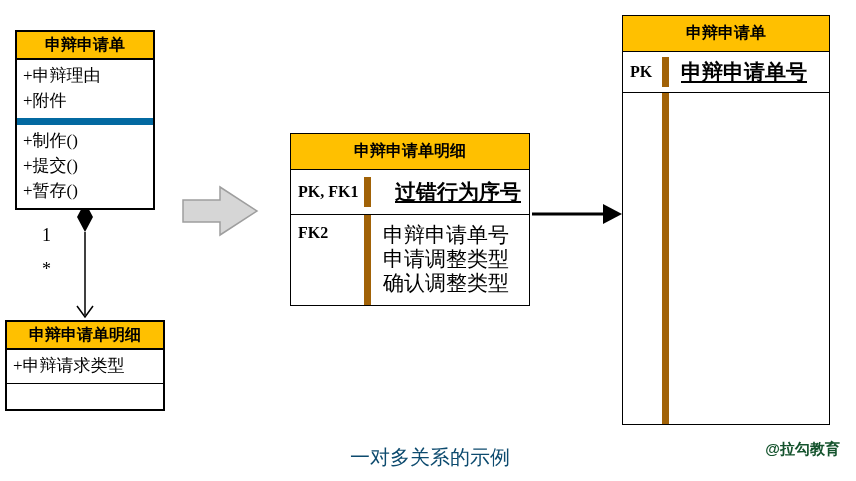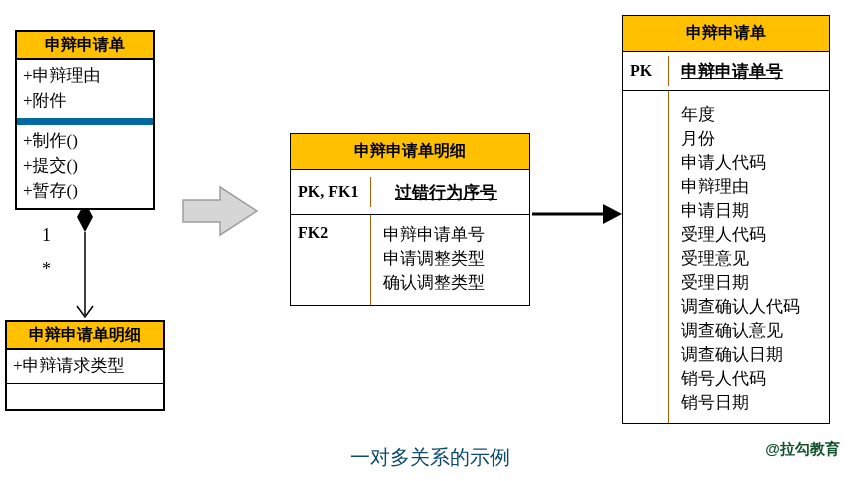--- a/index.html
+++ b/index.html
@@ -67,29 +67,29 @@
     background: #FFC000;
     border-bottom: 1.5px solid #000;
     font-weight: bold;
     text-align: center;
     font-size: 16px;
     padding: 7px 2px;
   }
   .db-row { display: flex; align-items: stretch; }
   .db-row + .db-row { border-top: 1px solid #000; }
   .db-key {
-    border-right: 1px solid #a16207;
+    border-right: 7px solid #a16207;
     font-weight: bold;
     font-size: 16px;
     padding: 6px 4px 6px 7px;
     flex-shrink: 0;
   }
   .db-field {
     flex: 1;
-    font-size: 17px;
+    font-size: 21px;
     padding: 6px 6px 6px 12px;
   }
   .db-row.pk-row { align-items: center; }
   .pk-field { font-weight: bold; text-decoration: underline; }
   .field-line { line-height: 24px; white-space: nowrap; }
 
   .detail-table { left: 290px; top: 133px; width: 240px; }
   .detail-table .db-key { width: 80px; }
   .detail-table .pk-row { min-height: 44px; gap: 12px; }
   .detail-table .body-row { min-height: 88px; }
@@ -185,34 +185,19 @@
   <div class="db-table master-table">
     <div class="db-header">申辩申请单</div>
     <div class="db-row pk-row">
       <div class="db-key">PK</div>
       <div class="db-field">
         <span class="pk-field">申辩申请单号</span>
       </div>
     </div>
     <div class="db-row body-row">
       <div class="db-key"></div>
-      <div class="db-field">
-          <div class="field-line">年度</div>
-          <div class="field-line">月份</div>
-          <div class="field-line">申请人代码</div>
-          <div class="field-line">申辩理由</div>
-          <div class="field-line">申请日期</div>
-          <div class="field-line">受理人代码</div>
-          <div class="field-line">受理意见</div>
-          <div class="field-line">受理日期</div>
-          <div class="field-line">调查确认人代码</div>
-          <div class="field-line">调查确认意见</div>
-          <div class="field-line">调查确认日期</div>
-          <div class="field-line">销号人代码</div>
-          <div class="field-line">销号日期</div>
-        </div>
     </div>
   </div>
 
   <div class="caption">一对多关系的示例</div>
   <div class="watermark">@拉勾教育</div>
 
 </div>
 
 </body></html>

